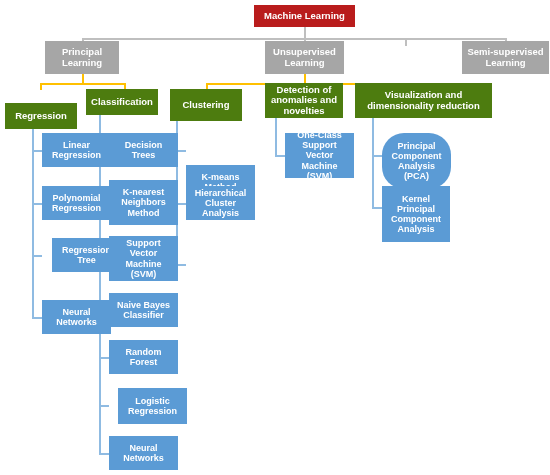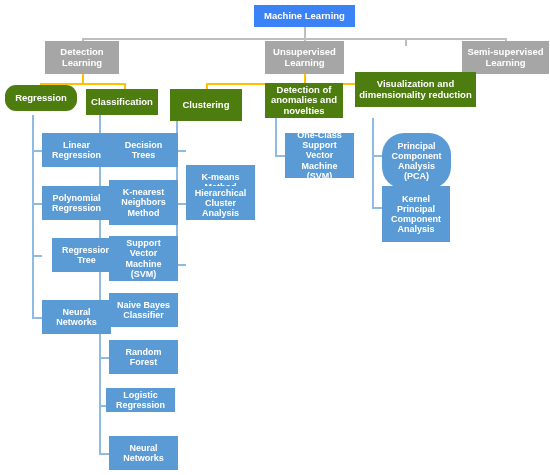--- a/index.html
+++ b/index.html
@@ -9,21 +9,21 @@
     -webkit-font-smoothing:antialiased;
   }
   #canvas{position:absolute;inset:0;width:550px;height:475px;}
 
   .node{
     position:absolute;box-sizing:border-box;
     display:flex;align-items:center;justify-content:center;text-align:center;
     color:#ffffff;font-weight:bold;line-height:1.12;
     padding:2px 3px;
   }
-  .root   {background:#3b82f6;font-size:9.5px;}
+  .root   {background:#b91c1c;font-size:9.5px;}
   .lvl2   {background:#A6A6A6;font-size:9.5px;}
   .lvl3   {background:#4d7c0f;font-size:9.5px;}
   .leaf   {background:#5B9BD5;font-size:9px;}
 
   .conn{position:absolute;}
   .c-gray  {background:#BFBFBF;}
   .c-orange{background:#FFC000;}
   .c-blue  {background:#8FBBE2;}
 </style>
 </head>
@@ -71,41 +71,41 @@
 
   <div class="conn c-blue" style="left:275px;top:118px;width:1.5px;height:38px;"></div>
   <div class="conn c-blue" style="left:275px;top:155px;width:10px;height:1.5px;"></div>
 
   <div class="conn c-blue" style="left:372px;top:118px;width:1.5px;height:90px;"></div>
   <div class="conn c-blue" style="left:372px;top:155px;width:10px;height:1.5px;"></div>
   <div class="conn c-blue" style="left:372px;top:207px;width:10px;height:1.5px;"></div>
 
   <div class="node root" style="left:254px;top:5px;width:101px;height:22px;">Machine Learning</div>
 
-  <div class="node lvl2" style="left:45px;top:41px;width:74px;height:33px;">Detection Learning</div>
+  <div class="node lvl2" style="left:45px;top:41px;width:74px;height:33px;">Principal Learning</div>
   <div class="node lvl2" style="left:265px;top:41px;width:79px;height:33px;">Unsupervised Learning</div>
   <div class="node lvl2" style="left:462px;top:41px;width:87px;height:33px;">Semi-supervised Learning</div>
 
-  <div class="node lvl3" style="left:5px;top:85px;width:72px;height:26px;border-radius:11px;">Regression</div>
+  <div class="node lvl3" style="left:5px;top:103px;width:72px;height:26px;">Regression</div>
   <div class="node lvl3" style="left:86px;top:89px;width:72px;height:26px;">Classification</div>
   <div class="node lvl3" style="left:170px;top:89px;width:72px;height:32px;">Clustering</div>
   <div class="node lvl3" style="left:265px;top:83px;width:78px;height:35px;">Detection of anomalies and novelties</div>
-  <div class="node lvl3" style="left:355px;top:72px;width:121px;height:35px;">Visualization and dimensionality reduction</div>
+  <div class="node lvl3" style="left:355px;top:83px;width:137px;height:35px;">Visualization and dimensionality reduction</div>
 
   <div class="node leaf" style="left:42px;top:133px;width:69px;height:34px;">Linear Regression</div>
   <div class="node leaf" style="left:42px;top:186px;width:69px;height:34px;">Polynomial Regression</div>
   <div class="node leaf" style="left:52px;top:238px;width:69px;height:34px;">Regression Tree</div>
   <div class="node leaf" style="left:42px;top:300px;width:69px;height:34px;">Neural Networks</div>
 
   <div class="node leaf" style="left:109px;top:133px;width:69px;height:34px;">Decision Trees</div>
   <div class="node leaf" style="left:109px;top:180px;width:69px;height:45px;">K-nearest Neighbors Method</div>
   <div class="node leaf" style="left:109px;top:236px;width:69px;height:45px;">Support Vector Machine (SVM)</div>
   <div class="node leaf" style="left:109px;top:293px;width:69px;height:34px;">Naive Bayes Classifier</div>
   <div class="node leaf" style="left:109px;top:340px;width:69px;height:34px;">Random Forest</div>
-  <div class="node leaf" style="left:106px;top:388px;width:69px;height:24px;">Logistic Regression</div>
+  <div class="node leaf" style="left:118px;top:388px;width:69px;height:36px;">Logistic Regression</div>
   <div class="node leaf" style="left:109px;top:436px;width:69px;height:34px;">Neural Networks</div>
 
   <div class="node leaf" style="left:186px;top:133px;width:69px;height:34px;margin-top:32px;">K-means Method</div>
   <div class="node leaf" style="left:186px;top:186px;width:69px;height:34px;">Hierarchical Cluster Analysis</div>
 
   <div class="node leaf" style="left:285px;top:133px;width:69px;height:45px;">One-Class Support Vector Machine (SVM)</div>
 
   <div class="node leaf" style="left:382px;top:133px;width:69px;height:56px;border-radius:22px;">Principal Component Analysis (PCA)</div>
   <div class="node leaf" style="left:382px;top:186px;width:68px;height:56px;">Kernel Principal Component Analysis</div>
 

